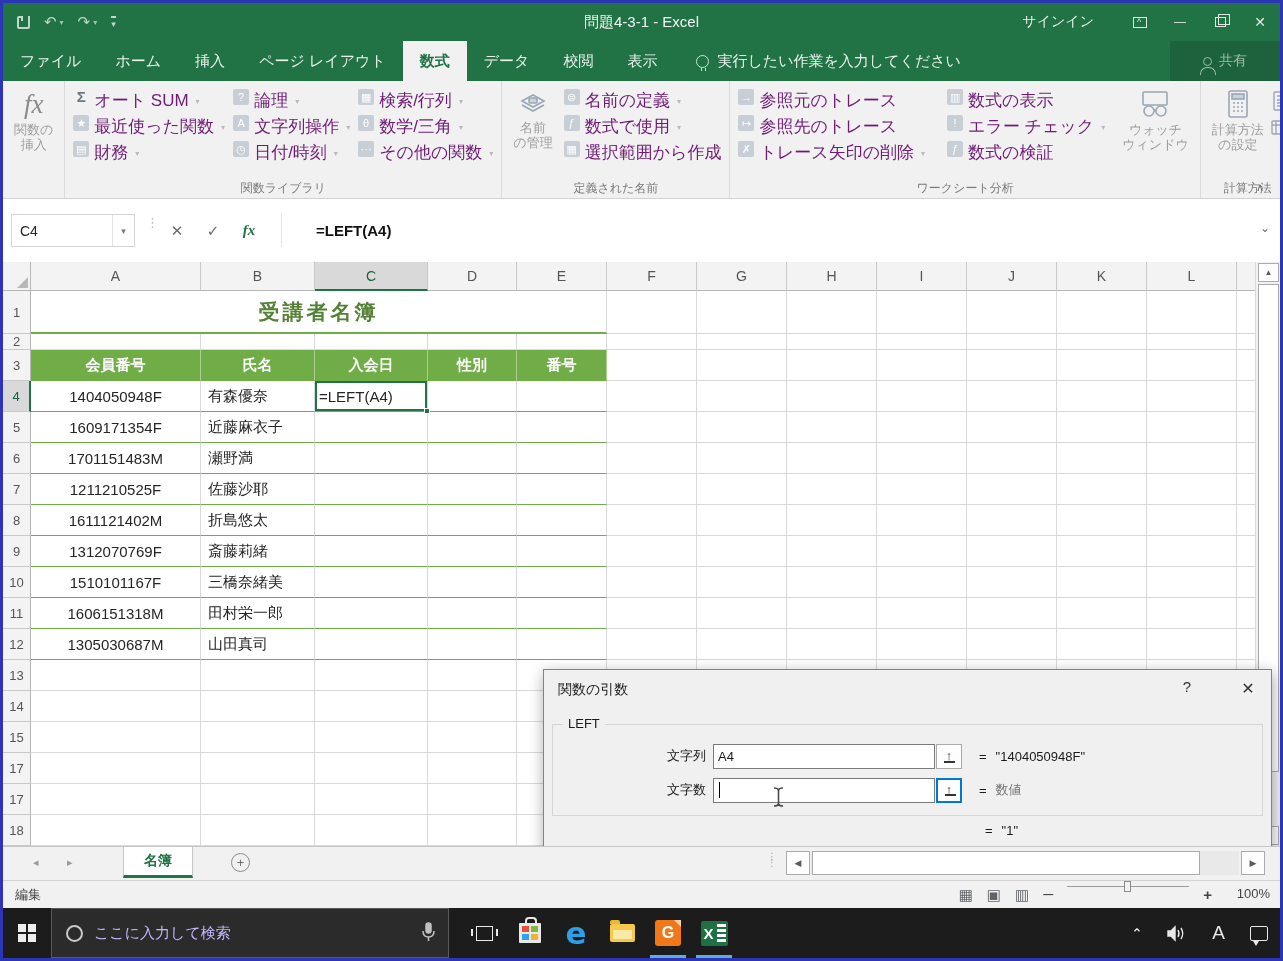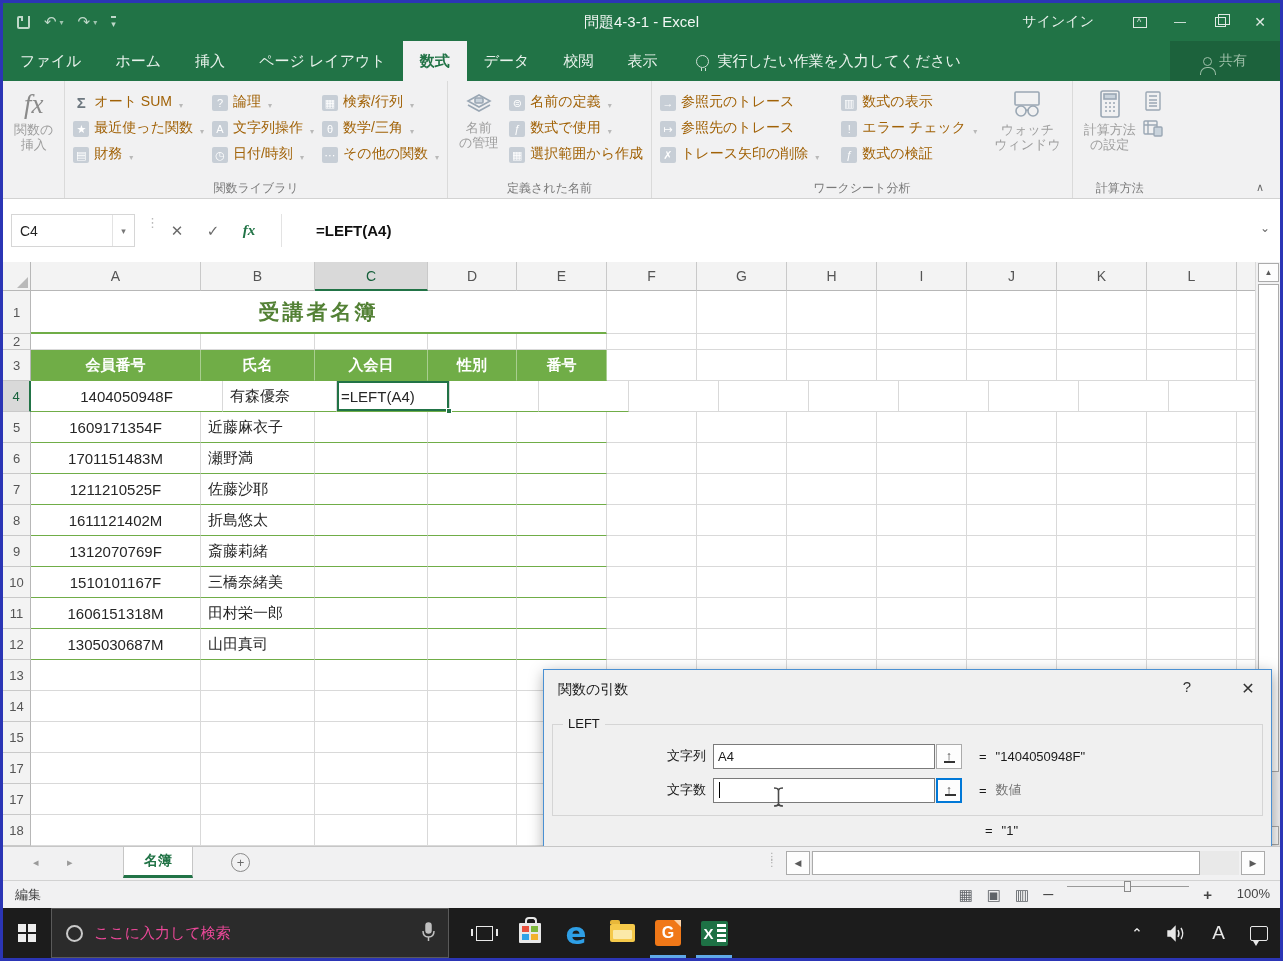--- a/index.html
+++ b/index.html
@@ -39,21 +39,21 @@
 
   
   .ribbon{height:118px;background:#F1F1F2;border-bottom:1px solid #D2D2D2;display:flex;position:relative;flex:0 0 auto}
   .rgroup{display:flex;flex-direction:column;padding:4px 4px 0 4px;position:relative}
   .rgroup+.rgroup{border-left:1px solid #DADADA}
   .rg-body{flex:1;display:flex;align-items:flex-start}
   .rg-label{height:18px;font-size:12px;color:#7A7A7A;text-align:center;padding-bottom:3px}
   .bigbtn{display:flex;flex-direction:column;align-items:center;justify-content:flex-start;padding:4px 7px;gap:3px}
   .bigbtn .blabel{font-size:13px;color:#9D9D9D;text-align:center;line-height:15px;white-space:nowrap}
   .fxicon{font-family:"Liberation Serif","DejaVu Serif",serif;font-style:italic;font-size:27px;color:#8A8A8A;line-height:30px}
-  .ritem{display:flex;align-items:flex-end;gap:5px;font-size:14px;color:#a16207;padding:2px 4px;white-space:nowrap}
+  .ritem{display:flex;align-items:flex-start;gap:5px;font-size:17px;color:#701a75;padding:2px 4px;white-space:nowrap}
   .ritem .dd::after{content:"▾";font-size:8px;color:#B9B9B9;margin-left:2px}
   .ricon{width:16px;height:16px;border-radius:2px;background:#C7CED6;color:#fff;font-size:11px;line-height:16px;text-align:center;flex:0 0 auto}
   .ricon.noback{background:transparent;color:#6E7880;font-weight:bold;font-size:15px}
   .i-sum::before{content:"Σ"} .i-recent::before{content:"★"} .i-fin::before{content:"▤"}
   .i-logic::before{content:"?"} .i-text::before{content:"A"} .i-date::before{content:"◷"}
   .i-lookup::before{content:"▦"} .i-math::before{content:"θ"} .i-more3::before{content:"⋯"}
   .i-tprec::before{content:"→"} .i-tdep::before{content:"↦"} .i-tdel::before{content:"✗"}
   .i-showf::before{content:"▥"} .i-errchk::before{content:"!"} .i-verify::before{content:"ƒ"}
   .i-defname::before{content:"⊜"} .i-usefx::before{content:"ƒ"} .i-fromsel::before{content:"▦"}
   .lib-grid{display:grid;grid-template-rows:repeat(3,26px);grid-auto-flow:column;align-content:start;margin-top:2px}
@@ -156,21 +156,21 @@
   .zthumb{position:absolute;left:57px;top:-5px;width:7px;height:11px;background:#F1F1F2;border:1px solid #8A8A8A}
   .zlabel{width:44px;text-align:right;color:#444}
 
   
   .taskbar{flex:1;background:#1C1C1C;position:relative;display:flex;align-items:stretch}
   .startbtn{width:48px;display:flex;align-items:center;justify-content:center}
   .winlogo{display:grid;grid-template-columns:8px 8px;grid-template-rows:8px 8px;gap:2px}
   .winlogo span{background:#EDEDED}
   .searchbox{width:398px;background:#2B2B2B;border:1px solid #5A5A5A;display:flex;align-items:center;margin:0;position:relative}
   .cortana-ring{width:17px;height:17px;border:2.5px solid #C9C9C9;border-radius:50%;margin-left:14px;flex:0 0 auto}
-  .search-ph{margin-left:11px;color:#ec4899;font-size:15px;white-space:nowrap}
+  .search-ph{margin-left:11px;color:#c4b5fd;font-size:15px;white-space:nowrap}
   .mic{position:absolute;right:12px;top:13px}
   .tb-icons{display:flex;align-items:stretch;margin-left:12px}
   .tbi{width:46px;display:flex;align-items:center;justify-content:center;position:relative}
   .tbi.open::after{content:"";position:absolute;bottom:0;left:5px;right:5px;height:3px;background:#5FA9E8}
   .taskview{width:17px;height:15px;border:1.5px solid #E8E8E8;position:relative}
   .taskview::before{content:"";position:absolute;left:-6px;top:2px;width:2px;height:7px;background:#E8E8E8}
   .taskview::after{content:"";position:absolute;right:-6px;top:2px;width:2px;height:7px;background:#E8E8E8}
   .storeicon{width:22px;height:20px;background:#E8E8E8;border-radius:1px;position:relative;display:grid;grid-template-columns:7px 7px;grid-template-rows:6px 6px;gap:1.5px;align-content:center;justify-content:center}
   .storeicon::before{content:"";position:absolute;top:-6px;left:6px;width:8px;height:6px;border:2px solid #E8E8E8;border-bottom:none;border-radius:4px 4px 0 0}
   .st-r{background:#E8503E}.st-g{background:#7DB93C}.st-b{background:#2FA3E8}.st-y{background:#F2B22D}
@@ -488,21 +488,21 @@
           <div class="cell" style="width: 90px;"></div>
           <div class="cell" style="width: 90px;"></div>
           <div class="cell" style="width: 90px;"></div>
           <div class="cell" style="width: 90px;"></div>
           <div class="cell" style="width: 90px;"></div>
           <div class="cell" style="width: 90px;"></div>
           <div class="cell" style="width: 18px; border-right: none;"></div>
         </div>
         <div class="grow" style="height: 31px;">
           <div class="rowh sel">4</div>
-          <div class="cell tbl tbl-c0" style="width: 192px;">1404050948F</div>
+          <div class="cell tbl tbl-c0" style="width: 170px;">1404050948F</div>
           <div class="cell tbl tbl-c1" style="width: 114px;">有森優奈</div>
           <div class="cell tbl tbl-c2 active" style="width: 113px;">
             <span class="celltext">=LEFT(A4)</span>
             <span class="fillhandle"></span>
           </div>
           <div class="cell tbl tbl-c3" style="width: 89px;"></div>
           <div class="cell tbl tbl-c4" style="width: 90px;"></div>
           <div class="cell" style="width: 90px;"></div>
           <div class="cell" style="width: 90px;"></div>
           <div class="cell" style="width: 90px;"></div>

